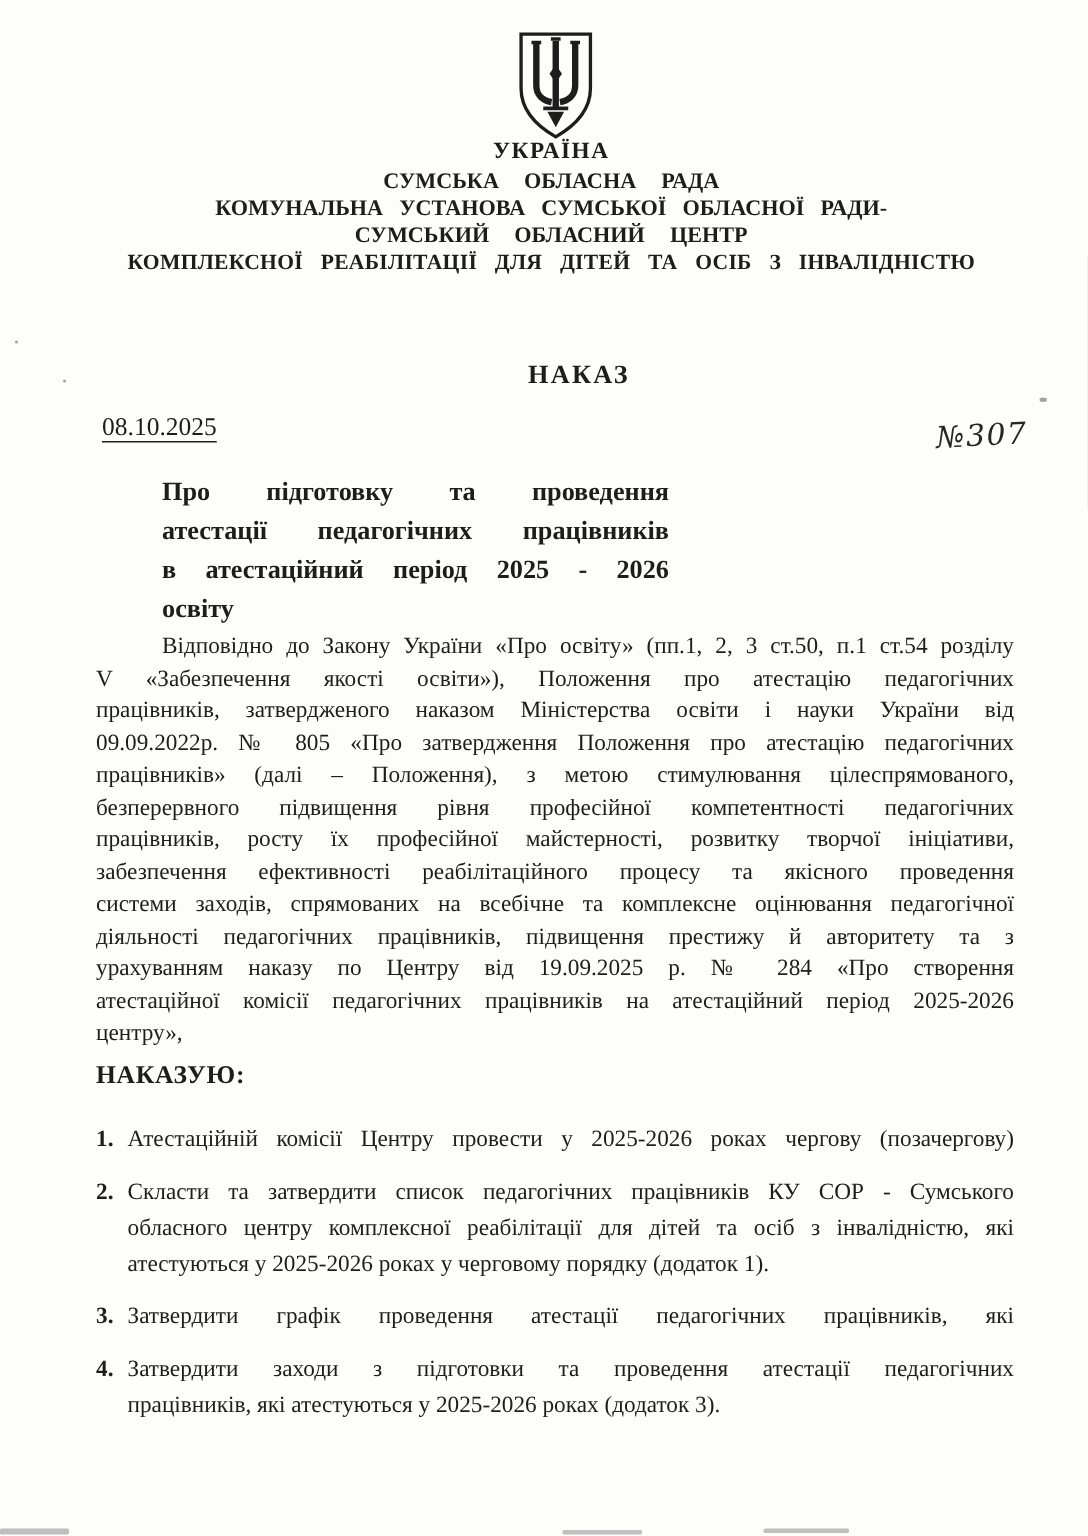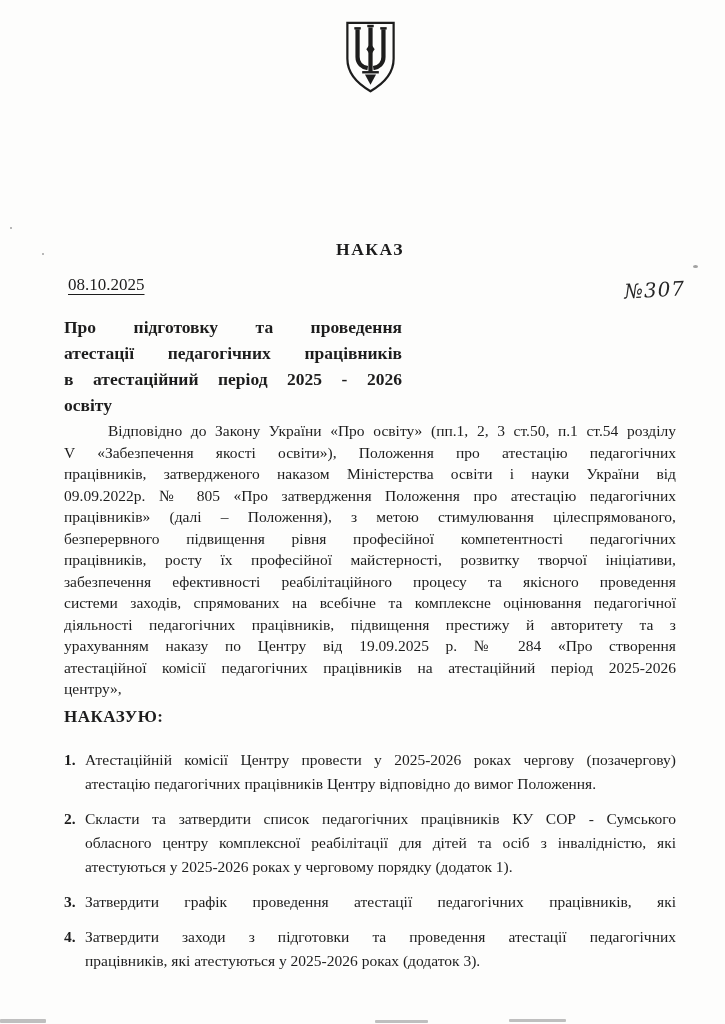--- a/index.html
+++ b/index.html
@@ -24,21 +24,21 @@
     text-align: center; font-weight: bold;
   }
   .country { font-size: 15.5px; letter-spacing: 1px; line-height: 16px; margin-bottom: 3px; }
   .org-line { font-size: 14.8px; line-height: 18px; white-space: nowrap; }
   .org-line.sp-wide  { word-spacing: 13px; }
   .org-line.sp-med   { word-spacing: 7px;  }
   .org-line.sp-small { word-spacing: 8px; letter-spacing: 0.2px; font-size: 14.4px; }
 
   
   .order-title {
-    position: absolute; left: 64px; width: 612px; top: 239px;
+    position: absolute; left: 80px; width: 612px; top: 239px;
     text-align: center; font-weight: bold; font-size: 17.5px; letter-spacing: 1.5px;
   }
   .meta-row { position: absolute; left: 68px; right: 32px; top: 272px; height: 30px; }
   .order-date {
     position: absolute; left: 0; top: 3px; font-size: 17px;
     text-decoration: underline; text-underline-offset: 4px;
   }
   .order-number {
     position: absolute; right: 8px; top: 6px;
     font-family: "DejaVu Serif", serif; font-style: italic;
@@ -50,21 +50,21 @@
   .column { position: absolute; left: 64px; top: 314px; width: 612px; }
 
   .just {
     display: block;
     white-space: pre-line;
     text-align: justify;
     text-align-last: justify;
   }
   .plain-line { display: block; }
 
-  .subject { width: 338px; font-weight: bold; font-size: 17.5px; line-height: 26px; }
+  .subject { width: 338px; font-weight: bold; font-size: 17.5px; line-height: 26px; margin-left: 44px; }
 
   .preamble {
     margin: 2px 0 0 0; font-size: 15.5px; line-height: 21.5px;
   }
   .preamble .just { text-indent: 44px; }
 
   .decree { margin-top: 6px; font-weight: bold; font-size: 17px; line-height: 22px; letter-spacing: 0.5px; }
 
   .items { margin-top: 20px; }
   .item {
@@ -94,20 +94,27 @@
         <path d="M12.5,9 h7"></path>
         <path d="M40.5,9 h7"></path>
         <path d="M26.5,6.5 h7"></path>
         <path d="M21,56.5 h18"></path>
       </g>
       <path d="M30,25 l4.5,6.5 L30,38 l-4.5,-6.5 Z" fill="#1d1d1d"></path>
       <path d="M24,59 L30,70 L36,59 Z" fill="#1d1d1d"></path>
     </svg>
   </div>
 
+  <div class="letterhead">
+    <div class="country">УКРАЇНА</div>
+    <div class="org-line sp-wide">СУМСЬКА ОБЛАСНА РАДА</div>
+    <div class="org-line sp-med">КОМУНАЛЬНА УСТАНОВА СУМСЬКОЇ ОБЛАСНОЇ РАДИ-</div>
+    <div class="org-line sp-wide">СУМСЬКИЙ ОБЛАСНИЙ ЦЕНТР</div>
+    <div class="org-line sp-small">КОМПЛЕКСНОЇ РЕАБІЛІТАЦІЇ ДЛЯ ДІТЕЙ ТА ОСІБ З ІНВАЛІДНІСТЮ</div>
+  </div>
 
   <div class="order-title">НАКАЗ</div>
 
   <div class="meta-row">
     <span class="order-date">08.10.2025</span>
     <span class="order-number">№307</span>
   </div>
 
   <div class="column">
 
@@ -134,21 +141,20 @@
       <span class="plain-line">центру»,</span>
     </p>
 
     <div class="decree">НАКАЗУЮ:</div>
 
     <div class="items">
 
       <div class="item">
         <span class="item-num">1.</span>
         <span class="just">Атестаційній комісії Центру провести у 2025-2026 роках чергову (позачергову)</span>
-        <span class="plain-line">атестацію педагогічних працівників Центру відповідно до вимог Положення.</span>
       </div>
 
       <div class="item">
         <span class="item-num">2.</span>
         <span class="just">Скласти та затвердити список педагогічних працівників КУ СОР - Сумського
 обласного центру комплексної реабілітації для дітей та осіб з інвалідністю, які</span>
         <span class="plain-line">атестуються у 2025-2026 роках у черговому порядку (додаток 1).</span>
       </div>
 
       <div class="item">

